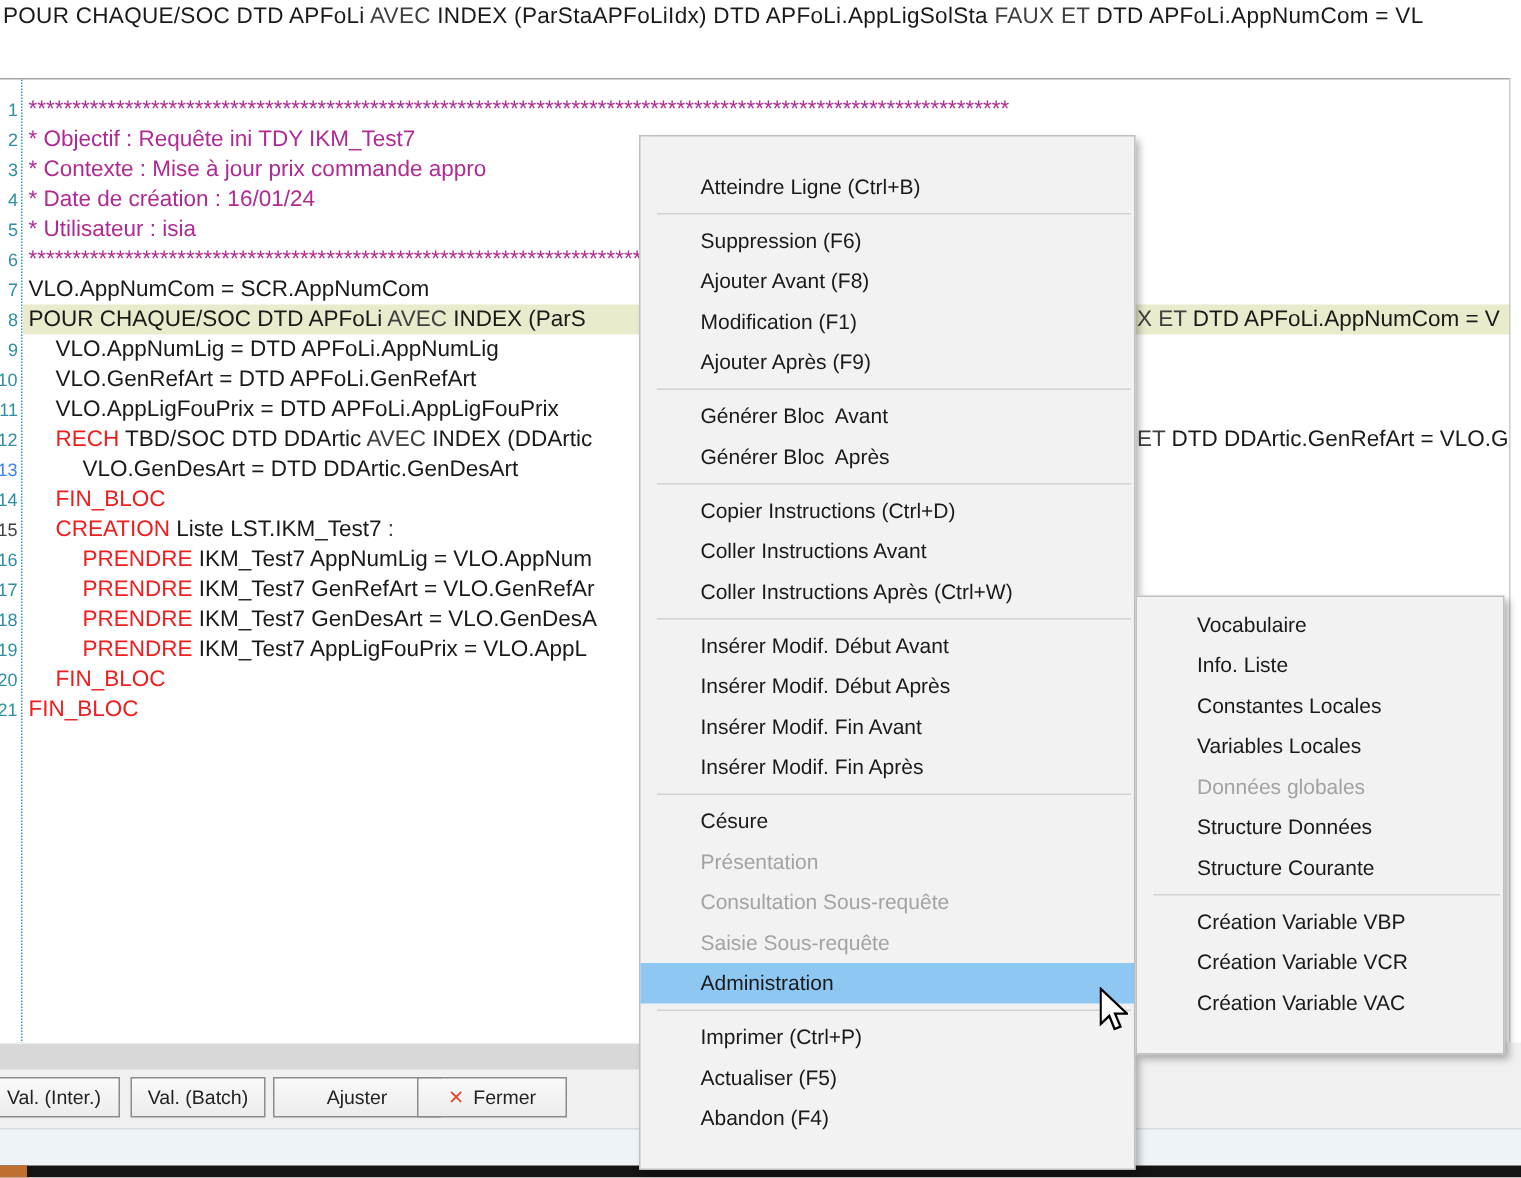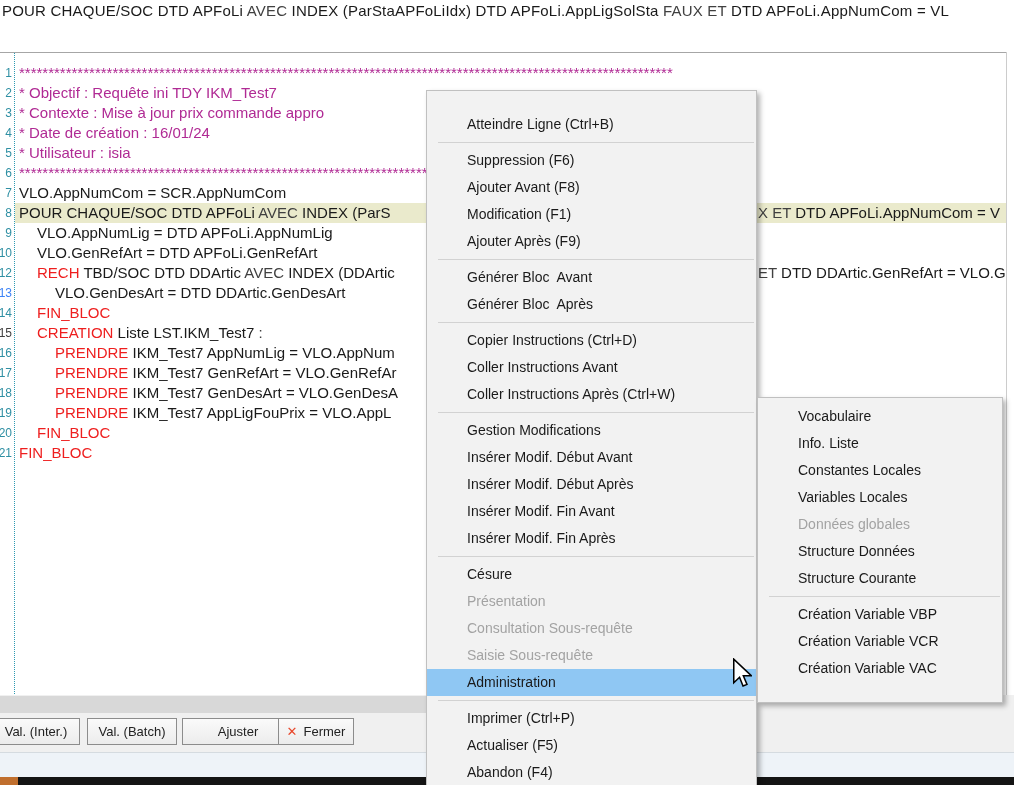--- a/index.html
+++ b/index.html
@@ -75,20 +75,21 @@
       <div class="code-row"><span class="ln t-k" style="color: rgb(46, 143, 163);">1</span><div class="code-content" style="padding-left: 4px;"><span class="t-c">****************************************************************************************************************</span></div></div>
       <div class="code-row"><span class="ln t-k" style="color: rgb(46, 143, 163);">2</span><div class="code-content" style="padding-left: 4px;"><span class="t-c">* Objectif : Requête ini TDY IKM_Test7</span></div></div>
       <div class="code-row"><span class="ln t-k" style="color: rgb(46, 143, 163);">3</span><div class="code-content" style="padding-left: 4px;"><span class="t-c">* Contexte : Mise à jour prix commande appro</span></div></div>
       <div class="code-row"><span class="ln t-k" style="color: rgb(46, 143, 163);">4</span><div class="code-content" style="padding-left: 4px;"><span class="t-c">* Date de création : 16/01/24</span></div></div>
       <div class="code-row"><span class="ln t-k" style="color: rgb(46, 143, 163);">5</span><div class="code-content" style="padding-left: 4px;"><span class="t-c">* Utilisateur : isia</span></div></div>
       <div class="code-row"><span class="ln t-k" style="color: rgb(46, 143, 163);">6</span><div class="code-content" style="padding-left: 4px;"><span class="t-c">****************************************************************************************************************</span></div></div>
       <div class="code-row"><span class="ln t-k" style="color: rgb(46, 143, 163);">7</span><div class="code-content" style="padding-left: 4px;"><span class="t-k">VLO.AppNumCom = SCR.AppNumCom</span></div></div>
       <div class="code-row hl"><span class="ln t-k" style="color: rgb(46, 143, 163);">8</span><div class="code-content" style="padding-left: 4px;"><span class="t-k">POUR CHAQUE/SOC DTD APFoLi </span><span class="t-b">AVEC</span><span class="t-k"> INDEX (ParS</span><span class="right-seg"><span class="t-b">X ET</span><span class="t-k"> DTD APFoLi.AppNumCom = V</span></span></div></div>
       <div class="code-row"><span class="ln t-k" style="color: rgb(46, 143, 163);">9</span><div class="code-content" style="padding-left: 22px;"><span class="t-k">VLO.AppNumLig = DTD APFoLi.AppNumLig</span></div></div>
       <div class="code-row"><span class="ln t-k" style="color: rgb(46, 143, 163);">10</span><div class="code-content" style="padding-left: 22px;"><span class="t-k">VLO.GenRefArt = DTD APFoLi.GenRefArt</span></div></div>
+      <div class="code-row"><span class="ln t-k" style="color: rgb(46, 143, 163);">11</span><div class="code-content" style="padding-left: 22px;"><span class="t-k">VLO.AppLigFouPrix = DTD APFoLi.AppLigFouPrix</span></div></div>
       <div class="code-row"><span class="ln t-k" style="color: rgb(46, 143, 163);">12</span><div class="code-content" style="padding-left: 22px;"><span class="t-r">RECH</span><span class="t-k"> TBD/SOC DTD DDArtic </span><span class="t-b">AVEC</span><span class="t-k"> INDEX (DDArtic</span><span class="right-seg"><span class="t-b">ET</span><span class="t-k"> DTD DDArtic.GenRefArt = VLO.G</span></span></div></div>
       <div class="code-row"><span class="ln t-k" style="color: #3b82f6; text-align: right;">13</span><div class="code-content" style="padding-left: 40px;"><span class="t-k">VLO.GenDesArt = DTD DDArtic.GenDesArt</span></div></div>
       <div class="code-row"><span class="ln t-k" style="color: rgb(46, 143, 163);">14</span><div class="code-content" style="padding-left: 22px;"><span class="t-r">FIN_BLOC</span></div></div>
       <div class="code-row"><span class="ln t-k" style="color: #404040;">15</span><div class="code-content" style="padding-left: 22px;"><span class="t-r">CREATION</span><span class="t-k"> Liste LST.IKM_Test7 </span><span class="t-b">:</span></div></div>
       <div class="code-row"><span class="ln t-k" style="color: rgb(46, 143, 163);">16</span><div class="code-content" style="padding-left: 40px;"><span class="t-r">PRENDRE</span><span class="t-k"> IKM_Test7 AppNumLig = VLO.AppNum</span></div></div>
       <div class="code-row"><span class="ln t-k" style="color: rgb(46, 143, 163);">17</span><div class="code-content" style="padding-left: 40px;"><span class="t-r">PRENDRE</span><span class="t-k"> IKM_Test7 GenRefArt = VLO.GenRefAr</span></div></div>
       <div class="code-row"><span class="ln t-k" style="color: rgb(46, 143, 163);">18</span><div class="code-content" style="padding-left: 40px;"><span class="t-r">PRENDRE</span><span class="t-k"> IKM_Test7 GenDesArt = VLO.GenDesA</span></div></div>
       <div class="code-row"><span class="ln t-k" style="color: rgb(46, 143, 163);">19</span><div class="code-content" style="padding-left: 40px;"><span class="t-r">PRENDRE</span><span class="t-k"> IKM_Test7 AppLigFouPrix = VLO.AppL</span></div></div>
       <div class="code-row"><span class="ln t-k" style="color: rgb(46, 143, 163);">20</span><div class="code-content" style="padding-left: 22px;"><span class="t-r">FIN_BLOC</span></div></div>
       <div class="code-row"><span class="ln t-k" style="color: rgb(46, 143, 163);">21</span><div class="code-content" style="padding-left: 4px;"><span class="t-r">FIN_BLOC</span></div></div>
@@ -113,21 +114,20 @@
     <div class="menu-item">Modification (F1)</div>
     <div class="menu-item">Ajouter Après (F9)</div>
     <div class="menu-sep"></div>
     <div class="menu-item">Générer Bloc  Avant</div>
     <div class="menu-item">Générer Bloc  Après</div>
     <div class="menu-sep"></div>
     <div class="menu-item">Copier Instructions (Ctrl+D)</div>
     <div class="menu-item">Coller Instructions Avant</div>
     <div class="menu-item">Coller Instructions Après (Ctrl+W)</div>
     <div class="menu-sep"></div>
-    <div class="menu-item">Gestion Modifications</div>
     <div class="menu-item">Insérer Modif. Début Avant</div>
     <div class="menu-item">Insérer Modif. Début Après</div>
     <div class="menu-item">Insérer Modif. Fin Avant</div>
     <div class="menu-item">Insérer Modif. Fin Après</div>
     <div class="menu-sep"></div>
     <div class="menu-item">Césure</div>
     <div class="menu-item disabled">Présentation</div>
     <div class="menu-item disabled">Consultation Sous-requête</div>
     <div class="menu-item disabled">Saisie Sous-requête</div>
     <div class="menu-item selected">Administration</div>
@@ -152,13 +152,13 @@
 
 <div id="cursor">
   <svg width="19" height="29" viewBox="0 0 12.5 19">
     <polygon points="0.5,0.7 0.5,16.2 4.3,12.6 6.6,18.4 9.2,17.3 6.8,11.6 12,11.6" fill="#ffffff" stroke="#000000" stroke-width="1"></polygon>
   </svg>
 </div>
 
 <div class="btn" style="left: -8px; width: 88px;"><span>Val. (Inter.)</span></div>
 <div class="btn" style="left: 87px; width: 90px;"><span>Val. (Batch)</span></div>
 <div class="btn" style="left: 182px; width: 112px;"><span>Ajuster</span></div>
-<div class="btn" style="left: 278px; width: 76px;"><span class="x-icon">✕</span><span>Fermer</span></div>
+<div class="btn" style="left: 278px; width: 100px;"><span class="x-icon">✕</span><span>Fermer</span></div>
 
 </body></html>

